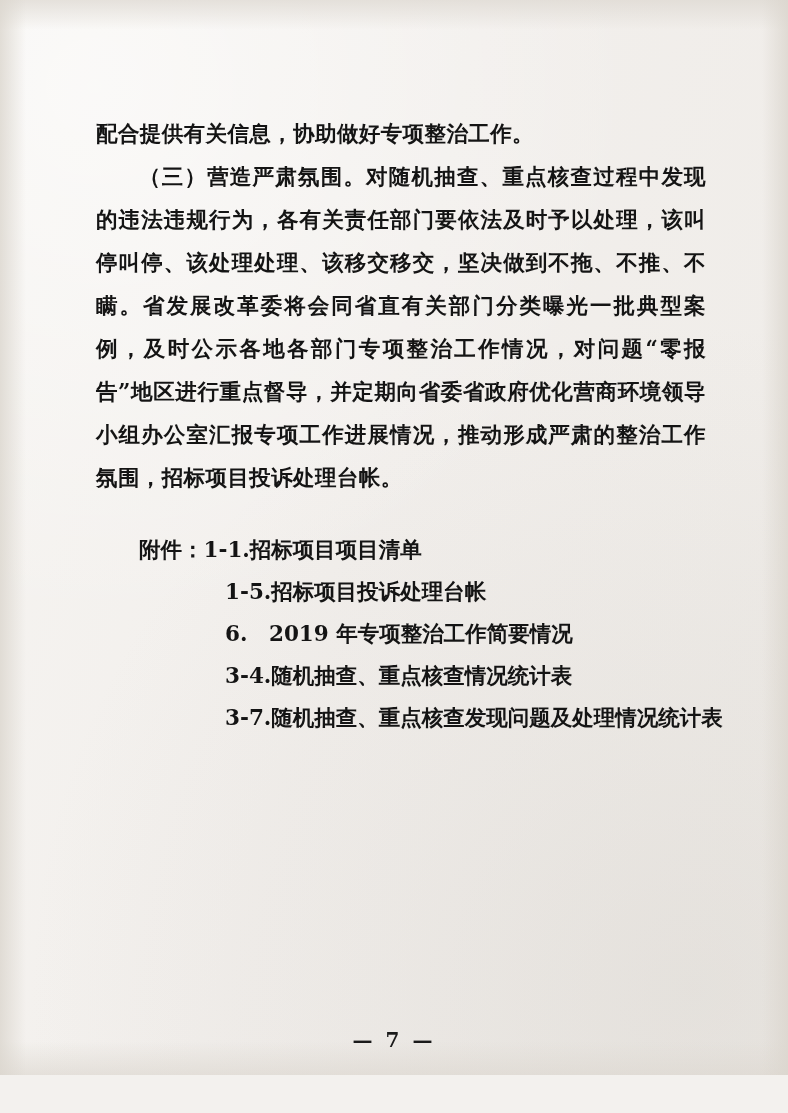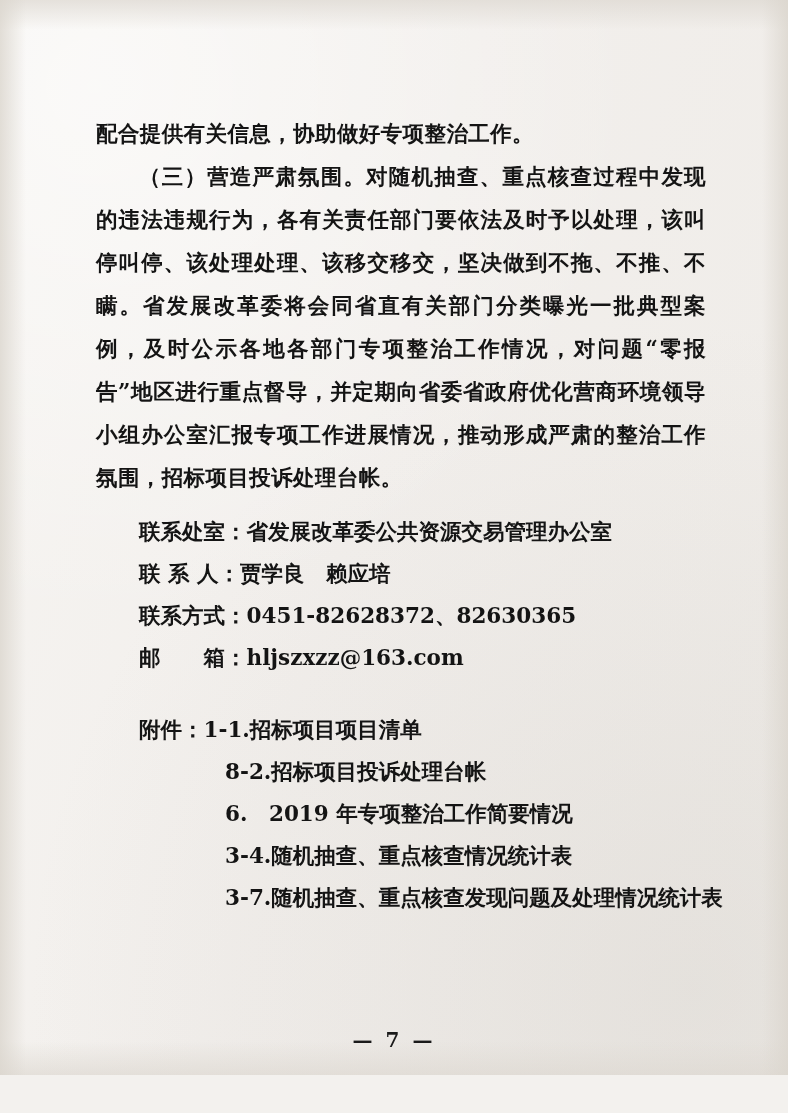--- a/index.html
+++ b/index.html
@@ -124,40 +124,26 @@
   <div class="scan-edge-bottom"></div>
   <div class="scan-edge-left"></div>
   <div class="scan-edge-right"></div>
 
   <div class="content">
 
     <p class="para">配合提供有关信息，协助做好专项整治工作。</p>
 
     <p class="para indent">（三）营造严肃氛围。对随机抽查、重点核查过程中发现的违法违规行为，各有关责任部门要依法及时予以处理，该叫停叫停、该处理处理、该移交移交，坚决做到不拖、不推、不瞒。省发展改革委将会同省直有关部门分类曝光一批典型案例，及时公示各地各部门专项整治工作情况，对问题“零报告”地区进行重点督导，并定期向省委省政府优化营商环境领导小组办公室汇报专项工作进展情况，推动形成严肃的整治工作氛围，招标项目投诉处理台帐。</p>
 
-    <div class="contact-block">
-      <p class="contact-line">
-        <span class="lbl">联系处室：</span><span class="val">省发展改革委公共资源交易管理办公室</span>
-      </p>
-      <p class="contact-line">
-        <span class="lbl">联 系 人：</span><span class="val">贾学良　赖应培</span>
-      </p>
-      <p class="contact-line">
-        <span class="lbl">联系方式：</span><span class="val">0451-82628372、82630365</span>
-      </p>
-      <p class="contact-line">
-        <span class="lbl">邮　　箱：</span><span class="val">hljszxzz@163.com</span>
-      </p>
-    </div>
 
     <div class="attach-block">
       <p class="attach-head">
         <span>附件：</span><span class="num">1-1.招标项目项目清单</span>
       </p>
-      <p class="attach-item">8-2.招标项目投诉处理台帐</p>
+      <p class="attach-item">1-5.招标项目投诉处理台帐</p>
       <p class="attach-item">6.　2019 年专项整治工作简要情况</p>
       <p class="attach-item">3-4.随机抽查、重点核查情况统计表</p>
       <p class="attach-item">3-7.随机抽查、重点核查发现问题及处理情况统计表</p>
     </div>
 
   </div>
 
   <div class="page-number">— 7 —</div>
 </div>
 

